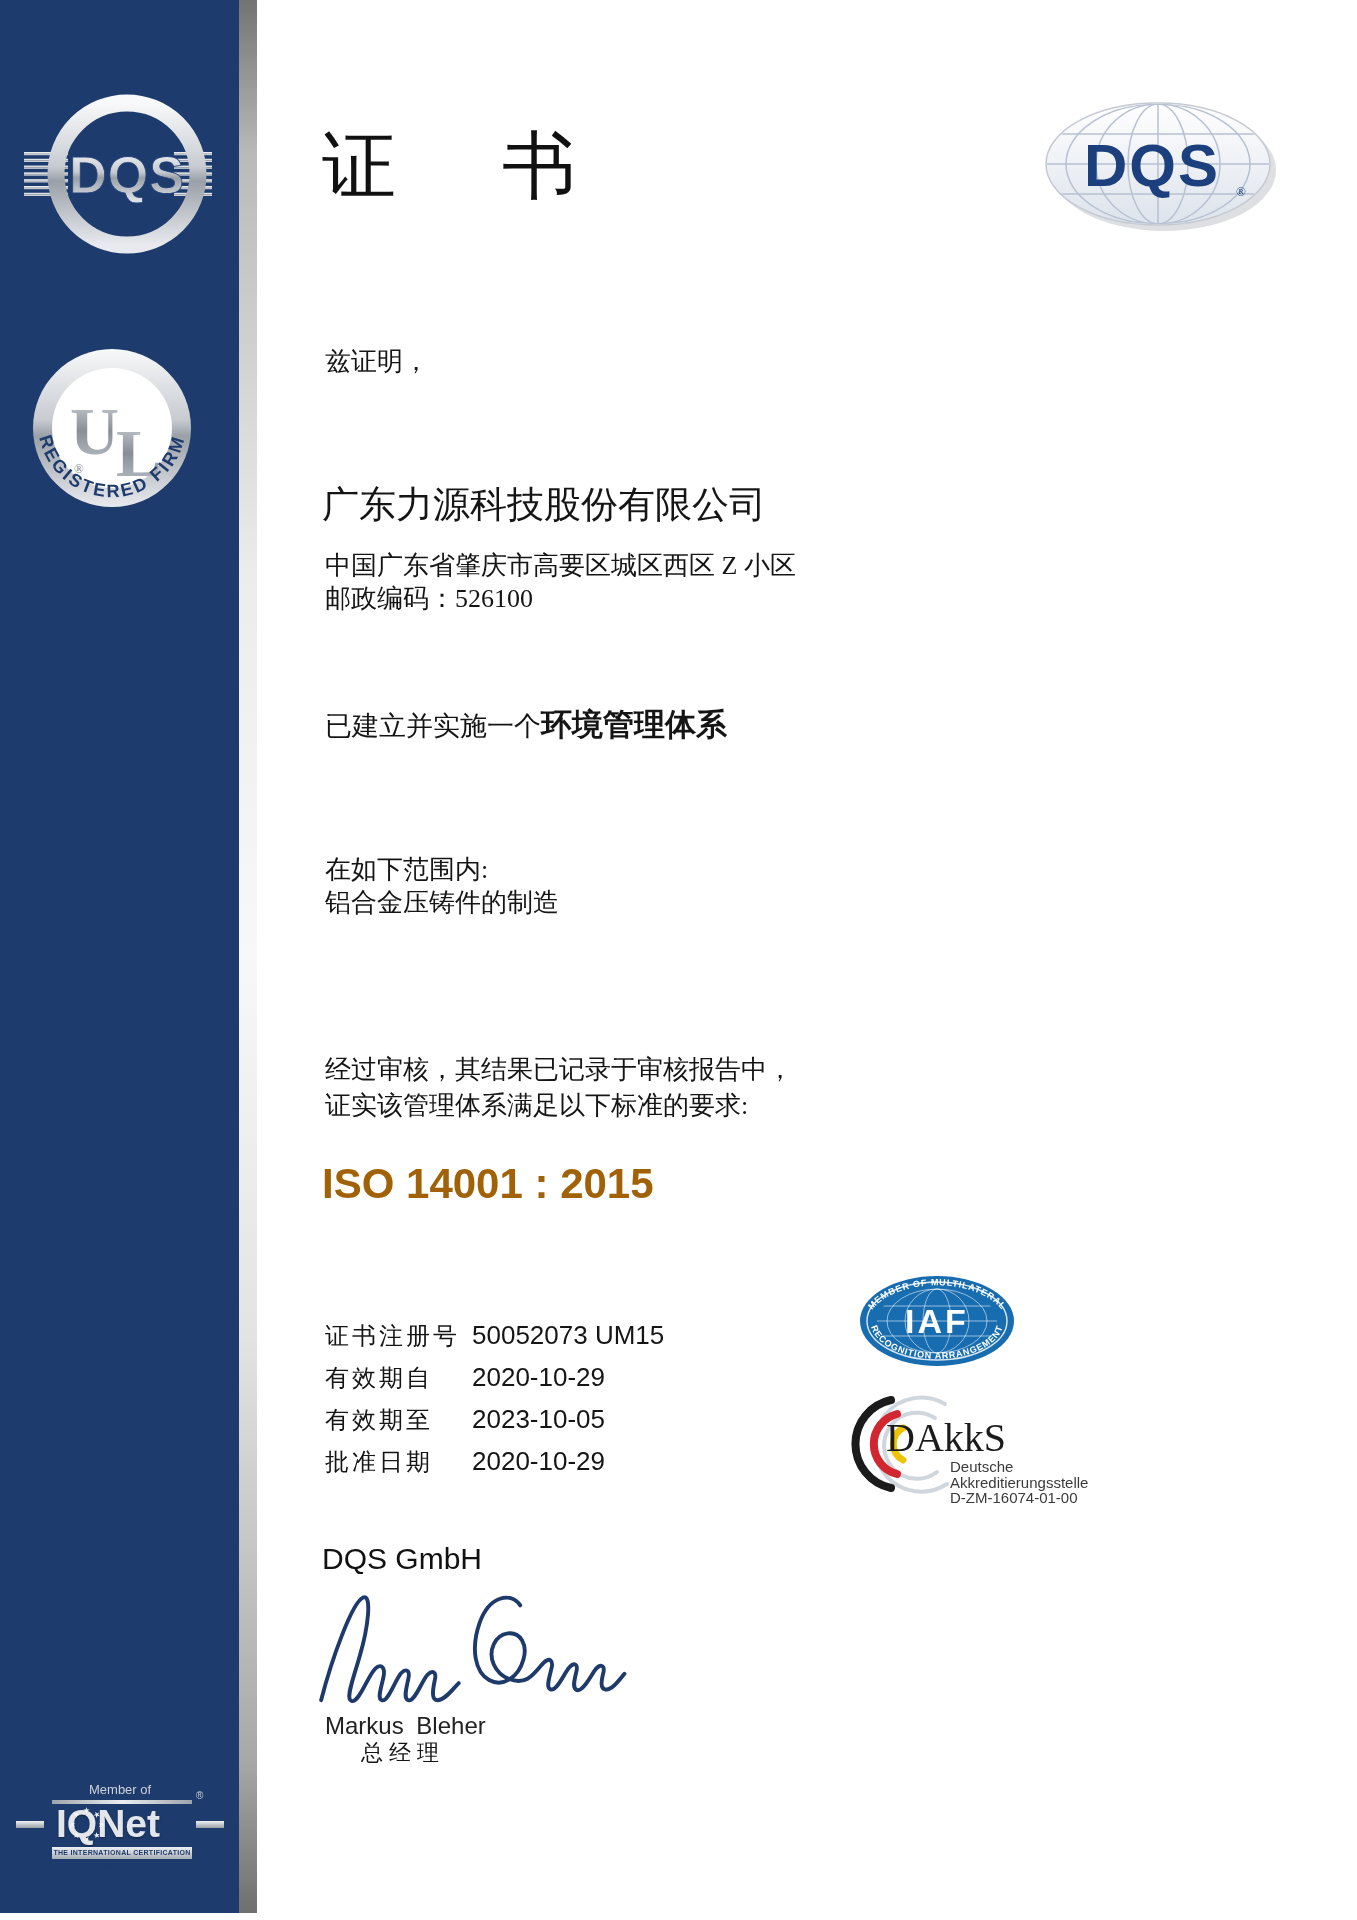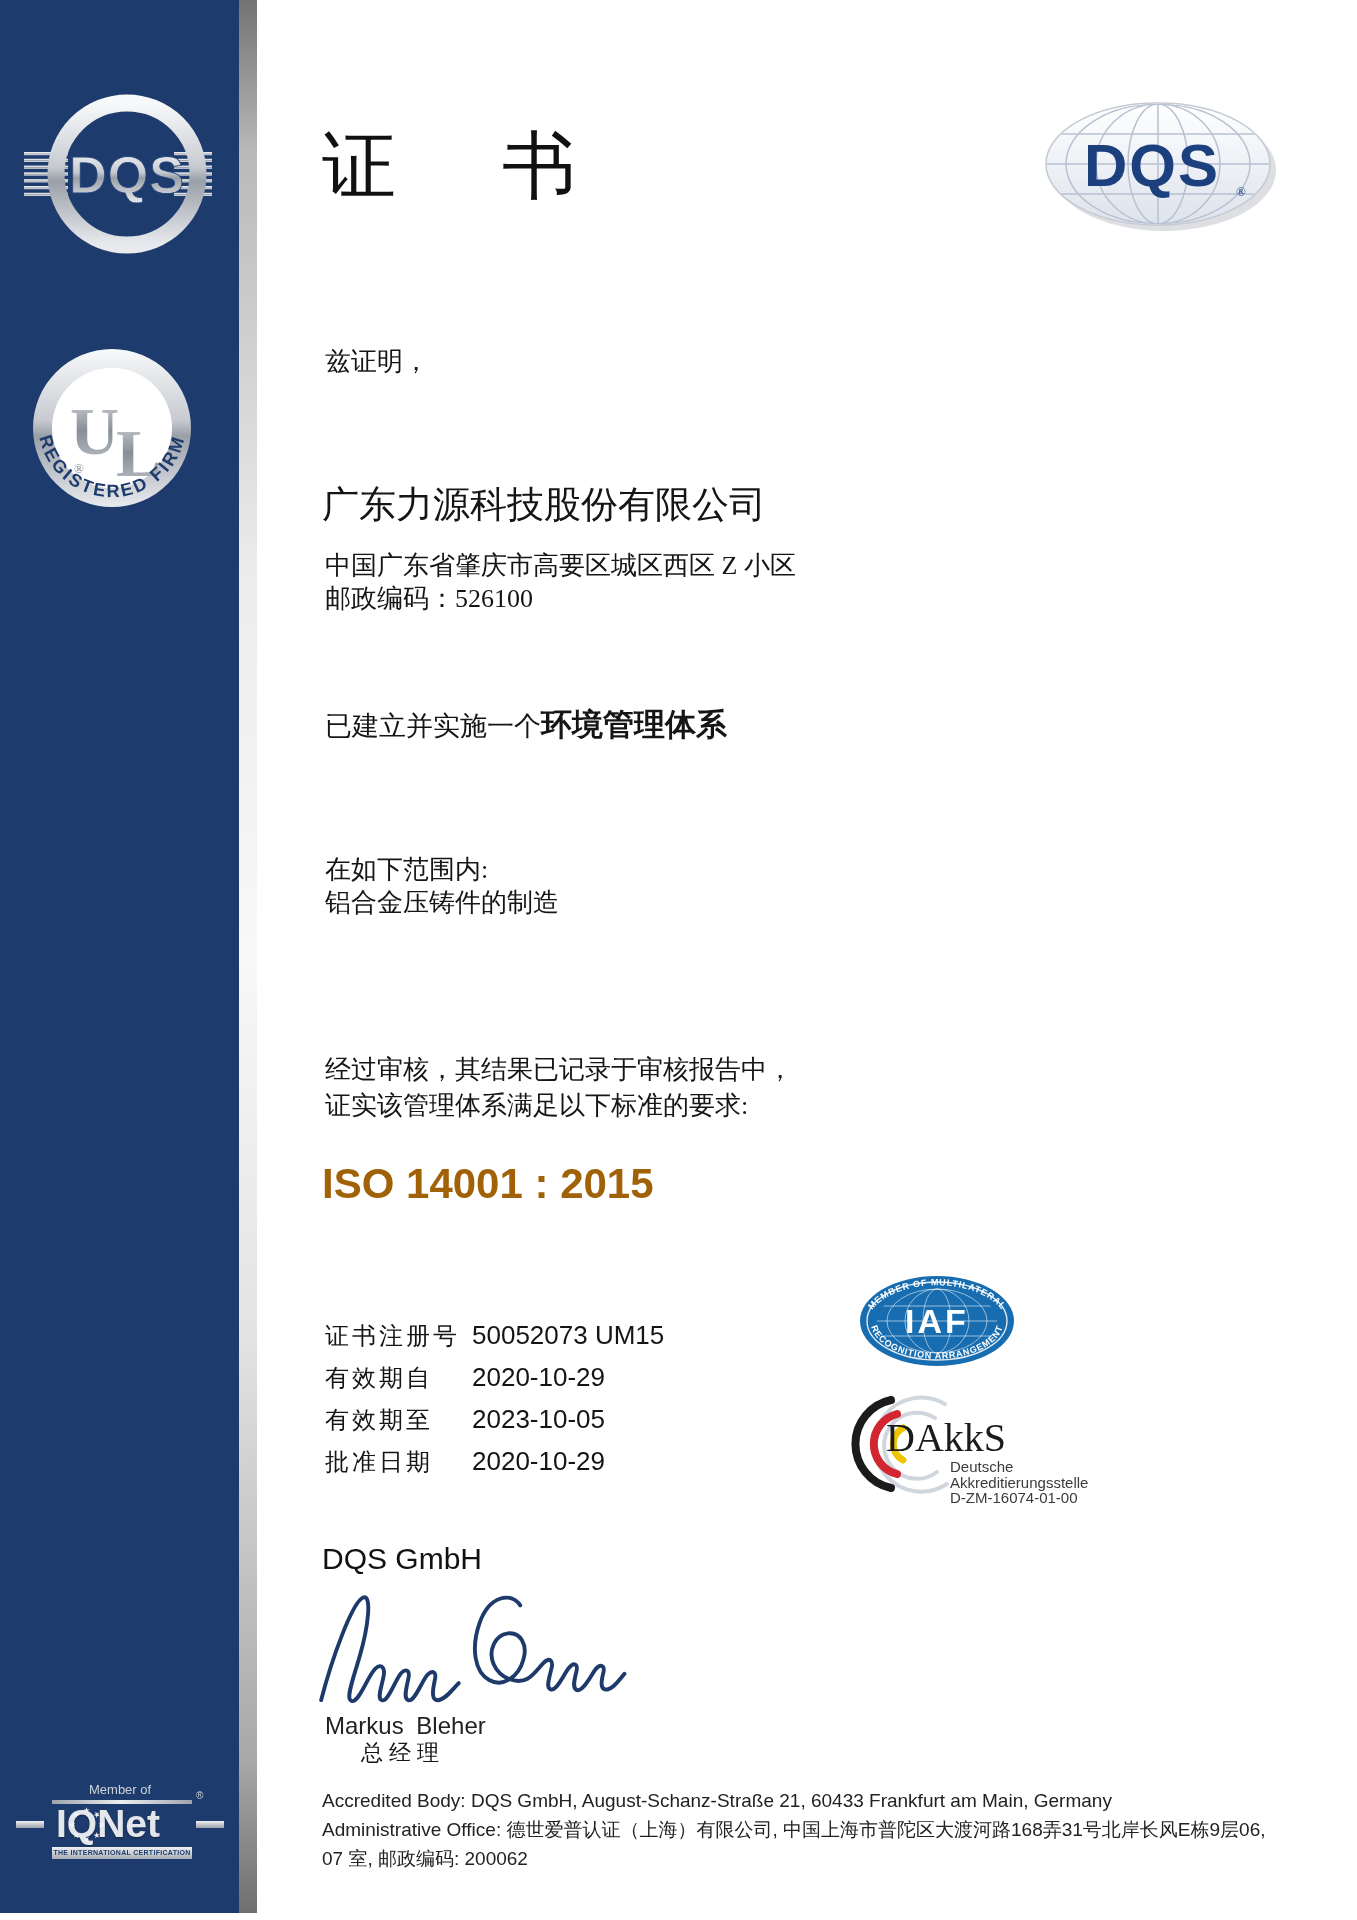--- a/index.html
+++ b/index.html
@@ -253,19 +253,14 @@
   <svg id="signature" width="312" height="140" viewBox="0 0 400 180">
     <g fill="none" stroke="#1d3a6b" stroke-width="5" stroke-linecap="round" stroke-linejoin="round">
       <path d="M6 152 C20 98 46 26 60 20 C72 15 66 60 56 94 C47 126 37 150 45 153 C55 156 66 120 76 111 C84 104 89 111 86 123 C83 137 78 150 84 152 C92 155 101 126 109 117 C115 111 121 113 118 125 C115 139 112 150 118 152 C126 155 135 128 143 119 C149 113 155 115 152 127 C149 141 148 152 156 152 C165 152 174 139 183 130"></path>
       <path d="M262 30 C250 12 222 18 210 52 C198 86 204 116 222 126 C240 136 260 122 266 100 C272 80 262 64 246 66 C230 68 220 88 228 106 C236 124 258 132 272 124 C280 119 286 110 292 104 C300 96 305 101 302 112 C299 124 295 136 301 138 C309 141 318 118 325 110 C331 103 337 105 334 116 C331 128 329 137 335 139 C343 141 353 120 359 112 C365 105 371 107 369 116 C366 128 365 137 371 138 C379 140 388 128 396 118"></path>
     </g>
   </svg>
 
   <div id="signer-name">Markus Bleher</div>
   <div id="signer-title">总经理</div>
 
-  <div id="footer">
-    <div>Accredited Body: DQS GmbH, August-Schanz-Straße 21, 60433 Frankfurt am Main, Germany</div>
-    <div>Administrative Office: 德世爱普认证（上海）有限公司, 中国上海市普陀区大渡河路168弄31号北岸长风E栋9层06,</div>
-    <div> 07 室, 邮政编码: 200062</div>
-  </div>
 
 </div>
 
 </body></html>

